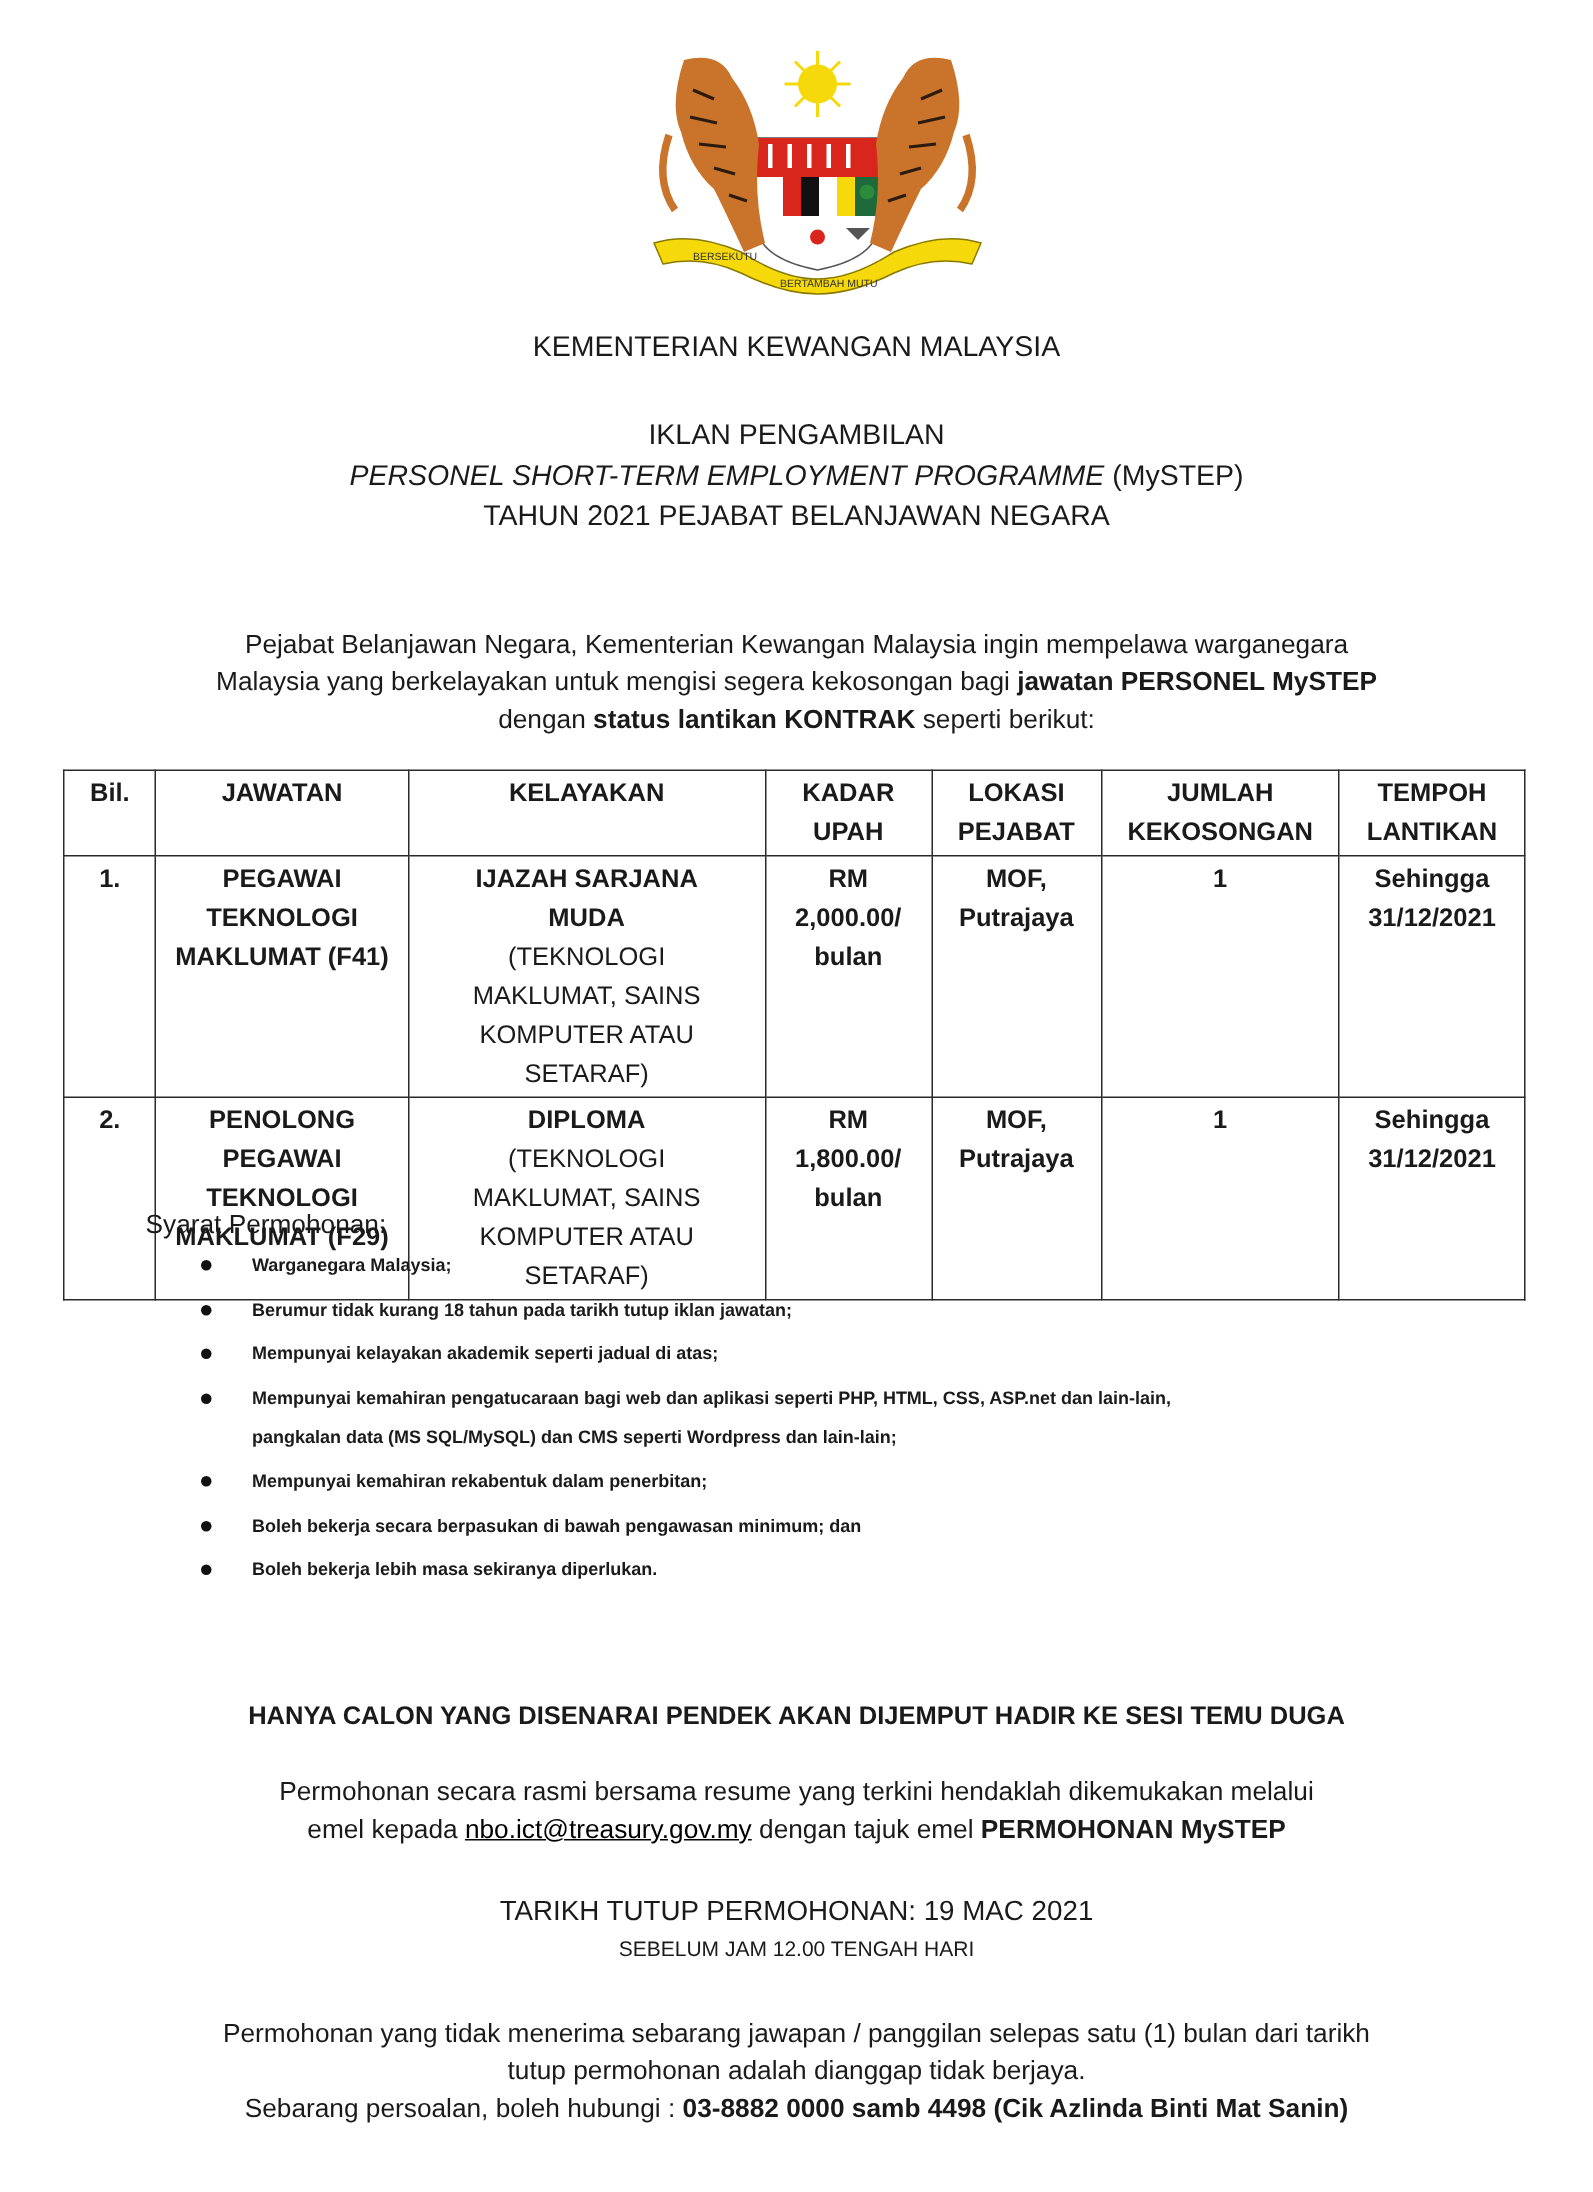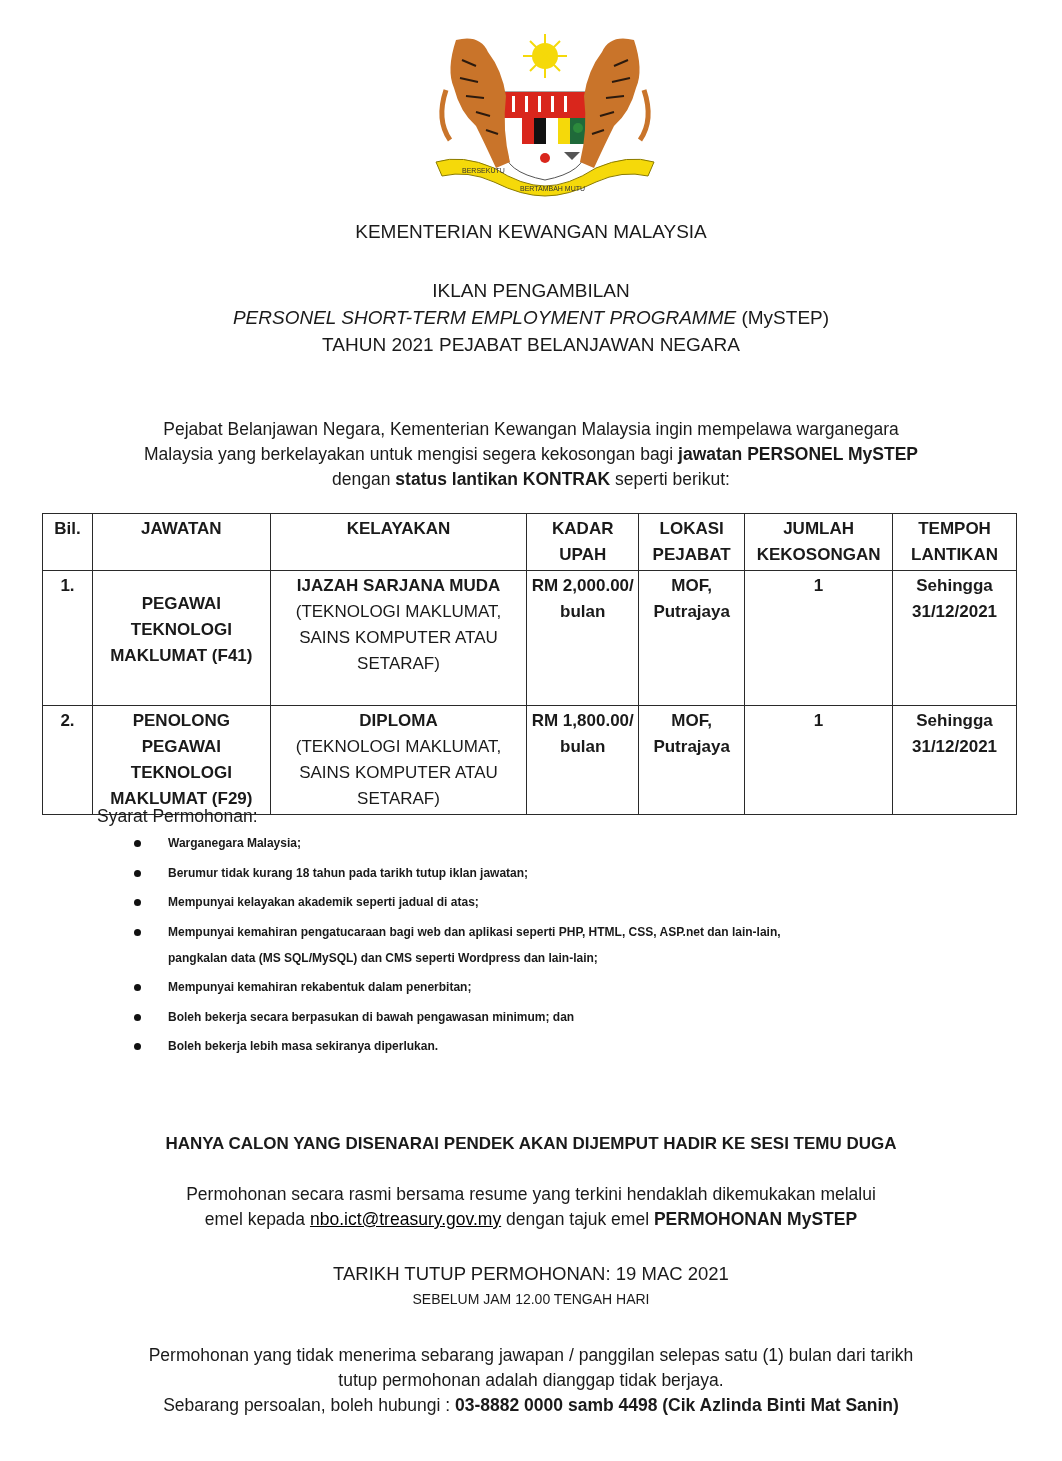--- a/index.html
+++ b/index.html
@@ -15,21 +15,21 @@
   .hdr { left: 0; width: 1062px; text-align: center; font-weight: normal; font-size: 19px; }
   .hdr i { font-style: italic; }
 
   .para { left: 0; width: 1062px; text-align: center; font-size: 17.5px; line-height: 25px; }
 
   table.vac {
     position: absolute; left: 42px; top: 513px; width: 975px;
     border-collapse: collapse; font-size: 17px; line-height: 26px;
   }
   table.vac th, table.vac td {
-    border: 1.6px solid #2a2a2a; vertical-align: top; text-align: center; padding: 2px 3px;
+    border: 1.6px solid #2a2a2a; vertical-align: top; text-align: center; padding: 2px 17px;
   }
   table.vac th { font-weight: bold; height: 52px; }
   table.vac td.row1 { height: 94px; }
   table.vac td.row2 { height: 99px; }
   td .b { font-weight: bold; display: block; }
   td .n { display: block; text-align: center; }
 
   .syarat-title { left: 97px; top: 806px; font-size: 17.5px; }
   ul.syarat {
     position: absolute; left: 120px; top: 830px; margin: 0; padding: 0; list-style: none;
@@ -118,21 +118,21 @@
       <th>KELAYAKAN</th>
       <th>KADAR UPAH</th>
       <th>LOKASI PEJABAT</th>
       <th>JUMLAH KEKOSONGAN</th>
       <th>TEMPOH LANTIKAN</th>
     </tr>
   </thead>
   <tbody>
     <tr>
       <td class="row1 bold">1.</td>
-      <td class="row1 bold" style="padding:20px 8px;">PEGAWAI TEKNOLOGI MAKLUMAT (F41)</td>
+      <td class="row1 bold" style="padding:2px 8px;">PEGAWAI TEKNOLOGI MAKLUMAT (F41)</td>
       <td class="row1">
           <span class="b">IJAZAH SARJANA MUDA</span>
           <span class="n">(TEKNOLOGI MAKLUMAT, SAINS KOMPUTER ATAU SETARAF)</span>
         </td>
       <td class="row1 bold">RM 2,000.00/ bulan</td>
       <td class="row1 bold">MOF, Putrajaya</td>
       <td class="row1 bold">1</td>
       <td class="row1 bold">Sehingga 31/12/2021</td>
     </tr>
     <tr>

